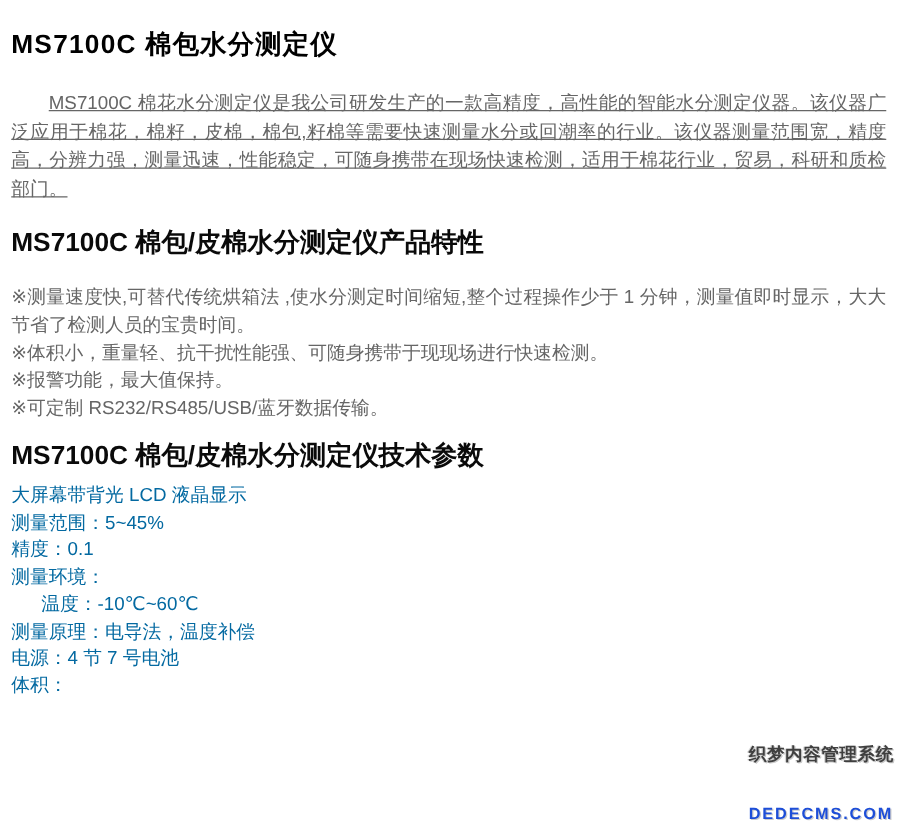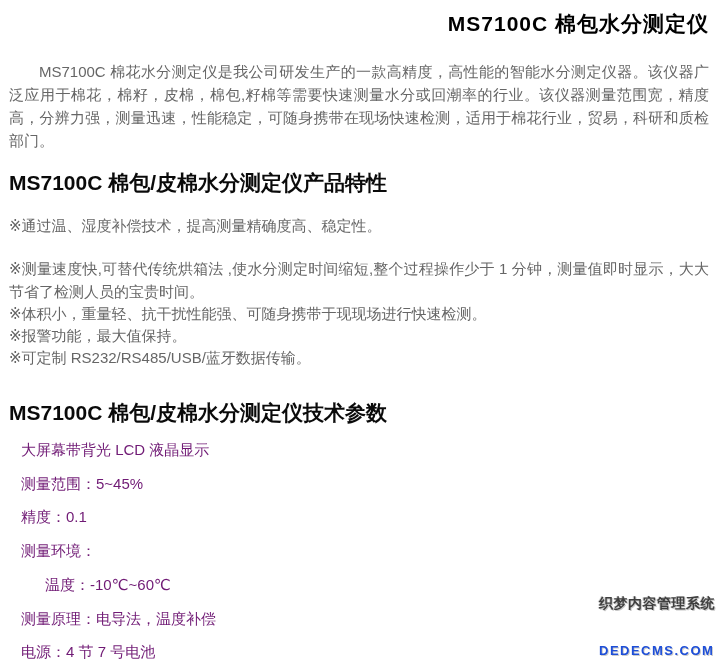--- a/index.html
+++ b/index.html
@@ -10,60 +10,61 @@
     font-family: "Liberation Sans", "DejaVu Sans", sans-serif;
     color: #666666;
     position: relative;
     overflow: hidden;
   }
   .page {
     padding: 0 9px;
     box-sizing: border-box;
   }
   .doc-title {
-    text-align: right;
+    text-align: left;
     font-size: 21px;
     font-weight: bold;
     color: #000000;
     margin: 0;
-    padding-top: 10px;
+    padding-top: 21px;
     letter-spacing: 1px;
   }
   .intro {
     margin: 22px 0 0 0;
     font-size: 15px;
     line-height: 23px;
     text-indent: 2em;
     text-align: justify;
     color: #666666;
+    text-decoration: underline;
   }
   .section-heading {
     font-size: 21px;
     font-weight: bold;
     color: #0a0a0a;
     margin: 0;
   }
   .features-heading { margin-top: 17px; }
   .features { margin-top: 18px; }
   .feature-item {
     font-size: 15px;
     line-height: 22px;
     margin: 0;
     color: #666666;
     text-align: justify;
   }
   .feature-item.gap-after { margin-bottom: 20px; }
   .feature-item.two-line { line-height: 23px; }
-  .specs-heading { margin-top: 30px; }
+  .specs-heading { margin-top: 12px; }
   .specs { margin-top: 8px; }
   .spec-line {
     font-size: 15px;
     line-height: 21.7px;
-    margin: 12px;
-    color: #701a75;
+    margin: 0;
+    color: #0369a1;
   }
   .spec-line.indent { padding-left: 24px; }
   .watermark {
     position: absolute;
     right: 3px;
     bottom: 2px;
     text-align: left;
     line-height: 15px;
   }
   .watermark-cms {
@@ -88,21 +89,20 @@
 
 <div class="page">
 
   <h1 class="doc-title">MS7100C 棉包水分测定仪</h1>
 
   <p class="intro">MS7100C 棉花水分测定仪是我公司研发生产的一款高精度，高性能的智能水分测定仪器。该仪器广泛应用于棉花，棉籽，皮棉，棉包,籽棉等需要快速测量水分或回潮率的行业。该仪器测量范围宽，精度高，分辨力强，测量迅速，性能稳定，可随身携带在现场快速检测，适用于棉花行业，贸易，科研和质检部门。</p>
 
   <h2 class="section-heading features-heading">MS7100C 棉包/皮棉水分测定仪产品特性</h2>
 
   <div class="features">
-    <p class="feature-item gap-after">※通过温、湿度补偿技术，提高测量精确度高、稳定性。</p>
     <p class="feature-item two-line">※测量速度快,可替代传统烘箱法 ,使水分测定时间缩短,整个过程操作少于 1 分钟，测量值即时显示，大大节省了检测人员的宝贵时间。</p>
     <p class="feature-item">※体积小，重量轻、抗干扰性能强、可随身携带于现现场进行快速检测。</p>
     <p class="feature-item">※报警功能，最大值保持。</p>
     <p class="feature-item">※可定制 RS232/RS485/USB/蓝牙数据传输。</p>
   </div>
 
   <h2 class="section-heading specs-heading">MS7100C 棉包/皮棉水分测定仪技术参数</h2>
 
   <div class="specs">
     <p class="spec-line">大屏幕带背光 LCD 液晶显示</p>

